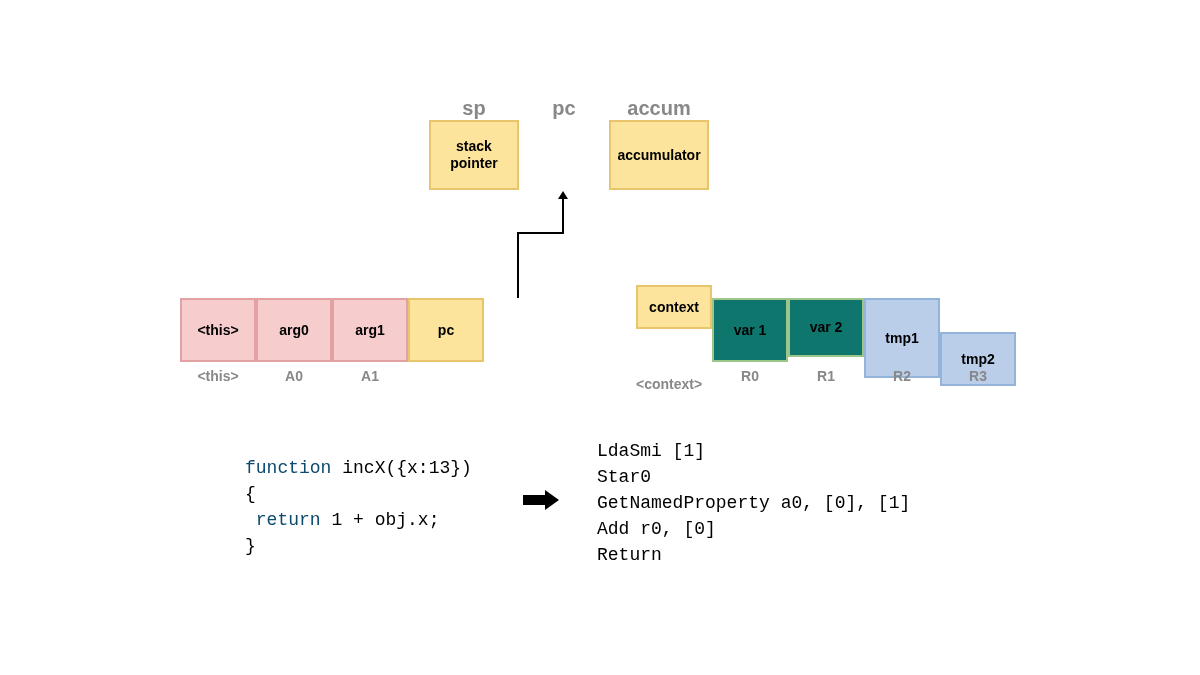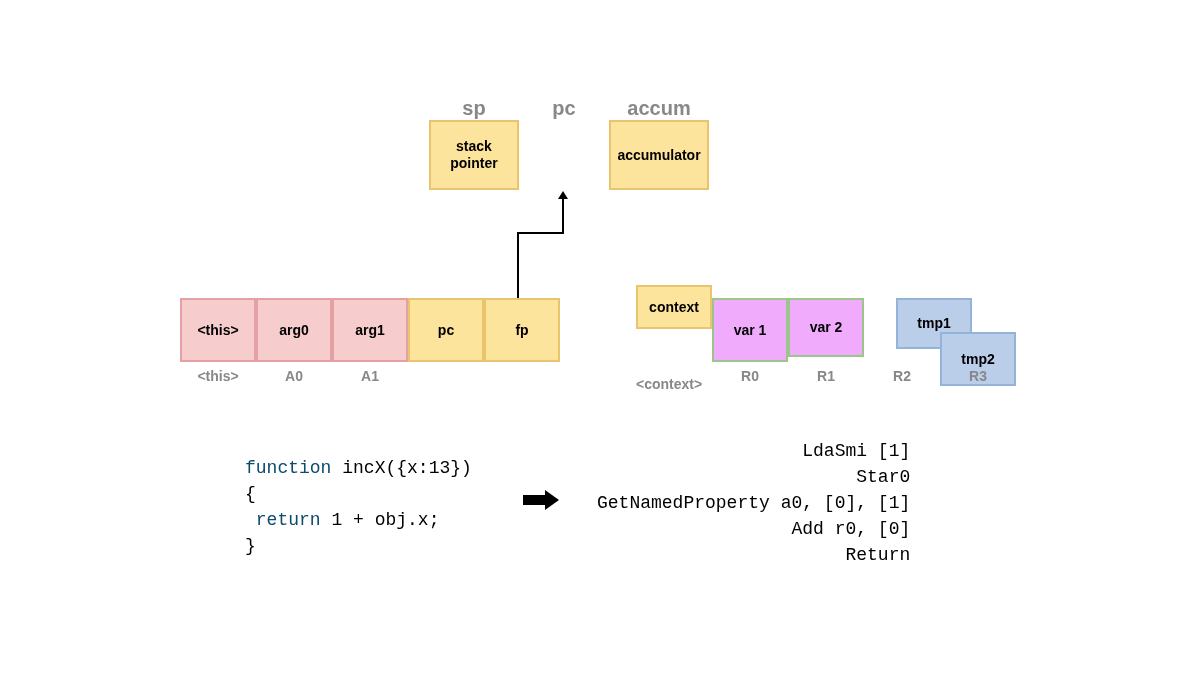--- a/index.html
+++ b/index.html
@@ -39,21 +39,21 @@
     position: absolute;
     text-align: center;
     color: #888;
     font-weight: bold;
     font-size: 14px;
   }
 
   
   .pink   { background: #f6cccd; border-color: #e4a1a4; }
   .yellow { background: #fde49c; border-color: #e8c56c; }
-  .green  { background: #f0abfc; border-color: #9bc589; }
+  .green  { background: #0f766e; border-color: #9bc589; }
   .blue   { background: #baceea; border-color: #93b4d8; }
 
   
   .conn {
     position: absolute;
     background: #000;
   }
   .arrowhead-up {
     position: absolute;
     width: 0; height: 0;
@@ -104,27 +104,26 @@
   <div class="conn" style="left:517px; top:232px; width:47px; height:2px;"></div>
 
   <div class="conn" style="left:562px; top:198px; width:2px; height:36px;"></div>
   <div class="arrowhead-up" style="left:558px; top:191px;"></div>
 
   <div class="cell pink" style="left:180px; top:298px; width:76px; height:64px;">&lt;this&gt;</div>
   <div class="cell pink" style="left:256px; top:298px; width:76px; height:64px;">arg0</div>
   <div class="cell pink" style="left:332px; top:298px; width:76px; height:64px;">arg1</div>
 
   <div class="cell yellow" style="left:408px; top:298px; width:76px; height:64px;">pc</div>
-  <div class="cell yellow" style="left:484px; top:298px; width:76px; height:64px;">fp</div>
   <div class="cell yellow" style="left:636px; top:285px; width:76px; height:44px;">context</div>
 
   <div class="cell green" style="left:712px; top:298px; width:76px; height:64px;">var 1</div>
   <div class="cell green" style="left:788px; top:298px; width:76px; height:59px;">var 2</div>
 
-  <div class="cell blue" style="left:896px; top:298px; width:76px; height:51px;">tmp1</div>
+  <div class="cell blue" style="left:864px; top:298px; width:76px; height:80px;">tmp1</div>
   <div class="cell blue" style="left:940px; top:298px; width:76px; height:54px;margin-top:34px;">tmp2</div>
 
   <div class="label-bot" style="left:180px; top:368px; width:76px;">&lt;this&gt;</div>
   <div class="label-bot" style="left:256px; top:368px; width:76px;">A0</div>
   <div class="label-bot" style="left:332px; top:368px; width:76px;">A1</div>
   <div class="label-bot" style="left:636px; top:368px; width:90px; text-align:left;margin-top:8px;">&lt;context&gt;</div>
   <div class="label-bot" style="left:712px; top:368px; width:76px;">R0</div>
   <div class="label-bot" style="left:788px; top:368px; width:76px;">R1</div>
   <div class="label-bot" style="left:864px; top:368px; width:76px;">R2</div>
   <div class="label-bot" style="left:940px; top:368px; width:76px;">R3</div>
@@ -132,19 +131,19 @@
   <div class="code-area" style="left:245px; top:455px;"><span class="kw">function</span><span> incX({x:13})</span>
 <span>{</span>
  <span class="kw">return</span><span> 1 + obj.x;</span>
 <span>}</span></div>
 
   <div class="arrow-right" style="left:523px; top:490px;">
     <div class="shaft"></div>
       <div class="head"></div>
   </div>
 
-  <div class="code-area" style="left:597px; top:438px;text-align:right;">LdaSmi [1]
+  <div class="code-area" style="left:597px; top:438px;">LdaSmi [1]
 Star0
 GetNamedProperty a0, [0], [1]
 Add r0, [0]
 Return</div>
 
 </div>
 
 </body></html>

